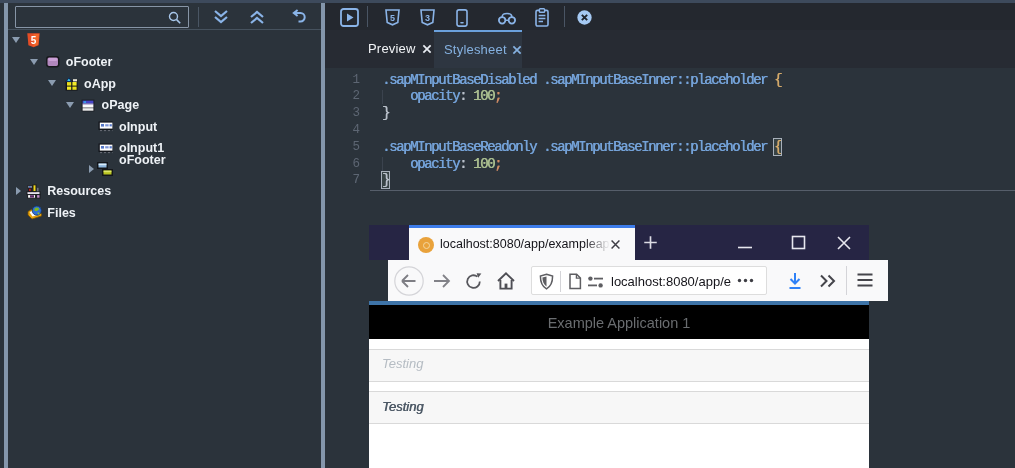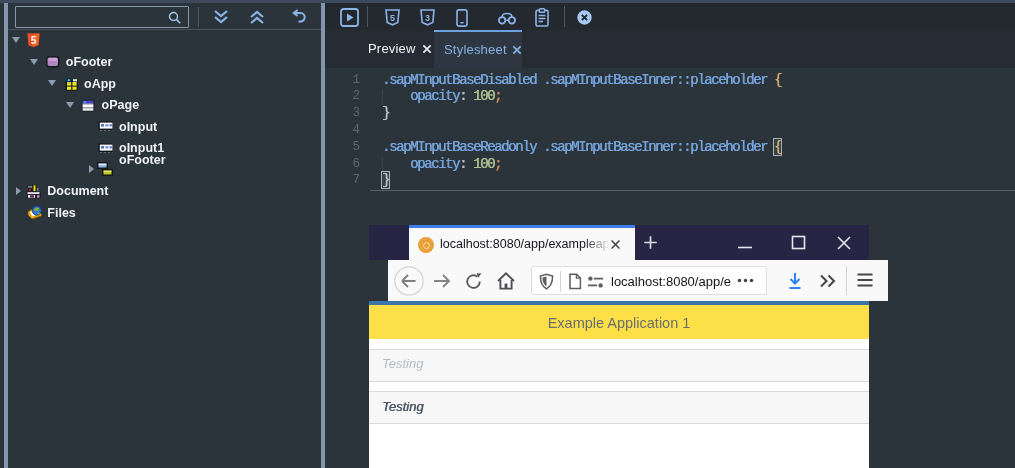--- a/index.html
+++ b/index.html
@@ -60,21 +60,21 @@
     height:5px; border:1.3px solid #f5d7a0; border-radius:50%; }
   #fftabtitle { left:31px; top:8px; width:170px; height:17px; font-size:12.5px;
     color:#15141a; white-space:nowrap; overflow:hidden; line-height:17px;
     -webkit-mask-image:linear-gradient(90deg,#000 85%,transparent 100%);
     mask-image:linear-gradient(90deg,#000 85%,transparent 100%); }
   #fftoolbar { left:0; top:35px; width:500px; height:41px; background:#f9f9fa;margin-left:19px; }
   #ffurl { left:143px; top:6px; width:236px; height:29px; background:#fff;
     border:1px solid #ddd; border-radius:2px; }
   #ffblue { left:0; top:76px; width:500px; height:4px; background:#3e74a8; }
   #ffapp { left:0; top:80px; width:500px; height:163px; background:#fff; }
-  #apphead { left:0; top:0; width:500px; height:34px; background:#fde047;
+  #apphead { left:0; top:0; width:500px; height:34px; background:#000000;
     text-align:center; line-height:36px; font-size:14.5px; color:#6a6d70; }
   .inprow { position:absolute; left:0; width:500px; height:33px; background:#f7f7f7;
     border-top:1px solid #d9d9d9; border-bottom:1px solid #d9d9d9; }
   .inprow .ph { position:absolute; left:13px; top:6px; font-style:italic;
     font-size:13px; }
   #row1 { top:44px; }
   #row1 .ph { color:#b5bcc3; }
   #row2 { top:86px; }
   #row2 .ph { color:#4d5966; font-size:13px; top:6.5px; text-shadow:0.5px 0 0 #4d5966; }
 </style>
@@ -155,21 +155,21 @@
       <path d="M2 9.6 L14.5 9.6" stroke="#6a6f78" stroke-width="1" stroke-dasharray="2 2"></path>
     </svg>
     <div class="trow" style="left:111px;top:147px">oFooter</div>
     <div class="arrow arr-rt" style="left:81px;top:162.3px"></div>
     <svg class="ticon" style="left:89px;top:159.3px" width="16" height="15" viewBox="0 0 16 15">
       <rect x="0.75" y="0.75" width="9.5" height="5.5" fill="#8db6dd" stroke="#14161a" stroke-width="1.5"></rect>
       <rect x="1.6" y="1.6" width="7.8" height="1.6" fill="#d8ecfa"></rect>
       <rect x="5.75" y="7.75" width="9.5" height="5.5" fill="#b8c41f" stroke="#14161a" stroke-width="1.5"></rect>
       <rect x="6.6" y="8.6" width="7.8" height="1.6" fill="#dde66a"></rect>
     </svg>
-    <div class="trow" style="left:39.3px;top:178.3px">Document</div>
+    <div class="trow" style="left:39.3px;top:178.3px">Resources</div>
     <div class="arrow arr-rt" style="left:8px;top:183.8px"></div>
     <svg class="ticon" style="left:18px;top:180.8px" width="15" height="15" viewBox="0 0 15 15">
       <rect x="1" y="7.6" width="13" height="3" fill="#e8e2ee" stroke="#191b1f" stroke-width="1"></rect>
       <rect x="1.6" y="10.6" width="8" height="3.6" fill="#fdfdfd" stroke="#191b1f" stroke-width="1"></rect>
       <rect x="4" y="11.2" width="4" height="2.4" fill="#5c2a66"></rect>
       <rect x="10.6" y="10.6" width="3.4" height="3.6" fill="#c08cca" stroke="#191b1f" stroke-width="1"></rect>
       <rect x="1.8" y="1.8" width="4.4" height="2.4" fill="#f5f5f5" stroke="#191b1f" stroke-width="1"></rect>
       <rect x="2.8" y="2.2" width="2" height="1.4" fill="#3a66c8"></rect>
       <rect x="2.6" y="4.2" width="2.6" height="3.4" fill="#c81f1f" stroke="#191b1f" stroke-width="1"></rect>
       <rect x="7" y="0.8" width="3" height="6.8" fill="#f2d818" stroke="#191b1f" stroke-width="1"></rect>

